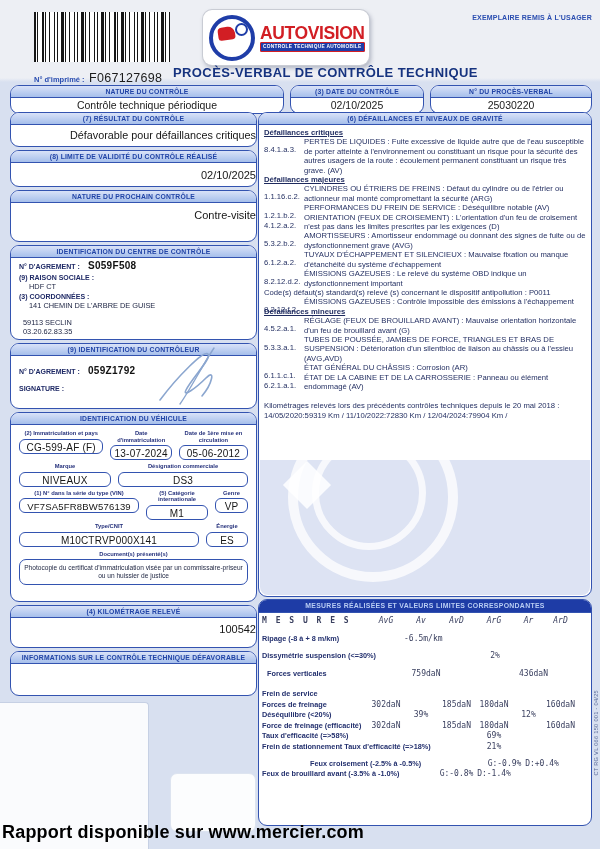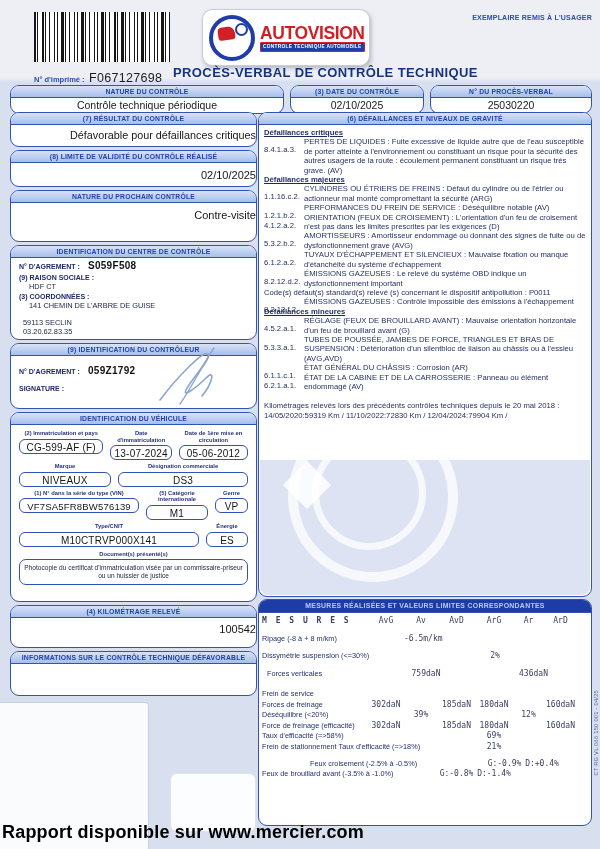--- a/index.html
+++ b/index.html
@@ -62,23 +62,23 @@
   .d-item{position:relative;padding-left:40px;}
   .d-item.nocode{padding-left:0;}
   .d-code{position:absolute;left:0;top:8px;}
   .km-note{position:relative;margin-top:10px;padding:0 5px;font-size:7.7px;line-height:9.6px;color:#1e2a5e;}
   
   .measures{position:absolute;left:258px;top:599px;width:334px;height:227px;}
   .m-head{height:12px;line-height:12.5px;background:#1e3ca6;color:#b9cdf3;font-size:6.9px;font-weight:bold;
     text-align:center;letter-spacing:.3px;border-bottom:1px solid #3353b0;}
   .m-grid{display:grid;grid-template-columns:106px 36px 34px 37px 38px 31px 33px;align-items:baseline;margin-top:1.5px;padding:0 3px;}
   .m-colrow{margin-top:3px;}
-  .m-label{font-size:7.3px;font-weight:normal;color:#23306e;white-space:nowrap;overflow:visible;}
+  .m-label{font-size:7.3px;font-weight:bold;color:#23306e;white-space:nowrap;overflow:visible;}
   .m-mes{font-family:"DejaVu Sans Mono", monospace;font-size:8px;color:#3b4160;letter-spacing:2px;font-weight:bold;}
-  .m-col{font-family:"DejaVu Sans Mono", monospace;font-size:8px;color:#3b4160;text-align:center;}
+  .m-col{font-family:"DejaVu Sans Mono", monospace;font-size:8px;color:#3b4160;text-align:center;font-style:italic;}
   .m-val{font-family:"DejaVu Sans Mono", monospace;font-size:8px;color:#3b4160;text-align:center;white-space:nowrap;}
   
   .artifact-a{position:absolute;left:0;top:702px;width:148px;height:147px;background:#fafbfd;
     border-top:1px solid #c6d0e4;border-right:1px solid #c6d0e4;border-radius:0 4px 0 0;}
   .artifact-b{position:absolute;left:170px;top:773px;width:84px;height:57px;background:#fcfdfe;
     border:1px solid #dde4f0;border-radius:7px;}
   .report-note{position:absolute;left:2px;top:822px;font-size:18px;font-weight:bold;color:#000;letter-spacing:.2px;}
   .form-ref{position:absolute;right:1px;top:690px;font-size:5.6px;color:#5a6b9a;
     writing-mode:vertical-rl;transform:rotate(180deg);letter-spacing:.3px;}
 </style>

